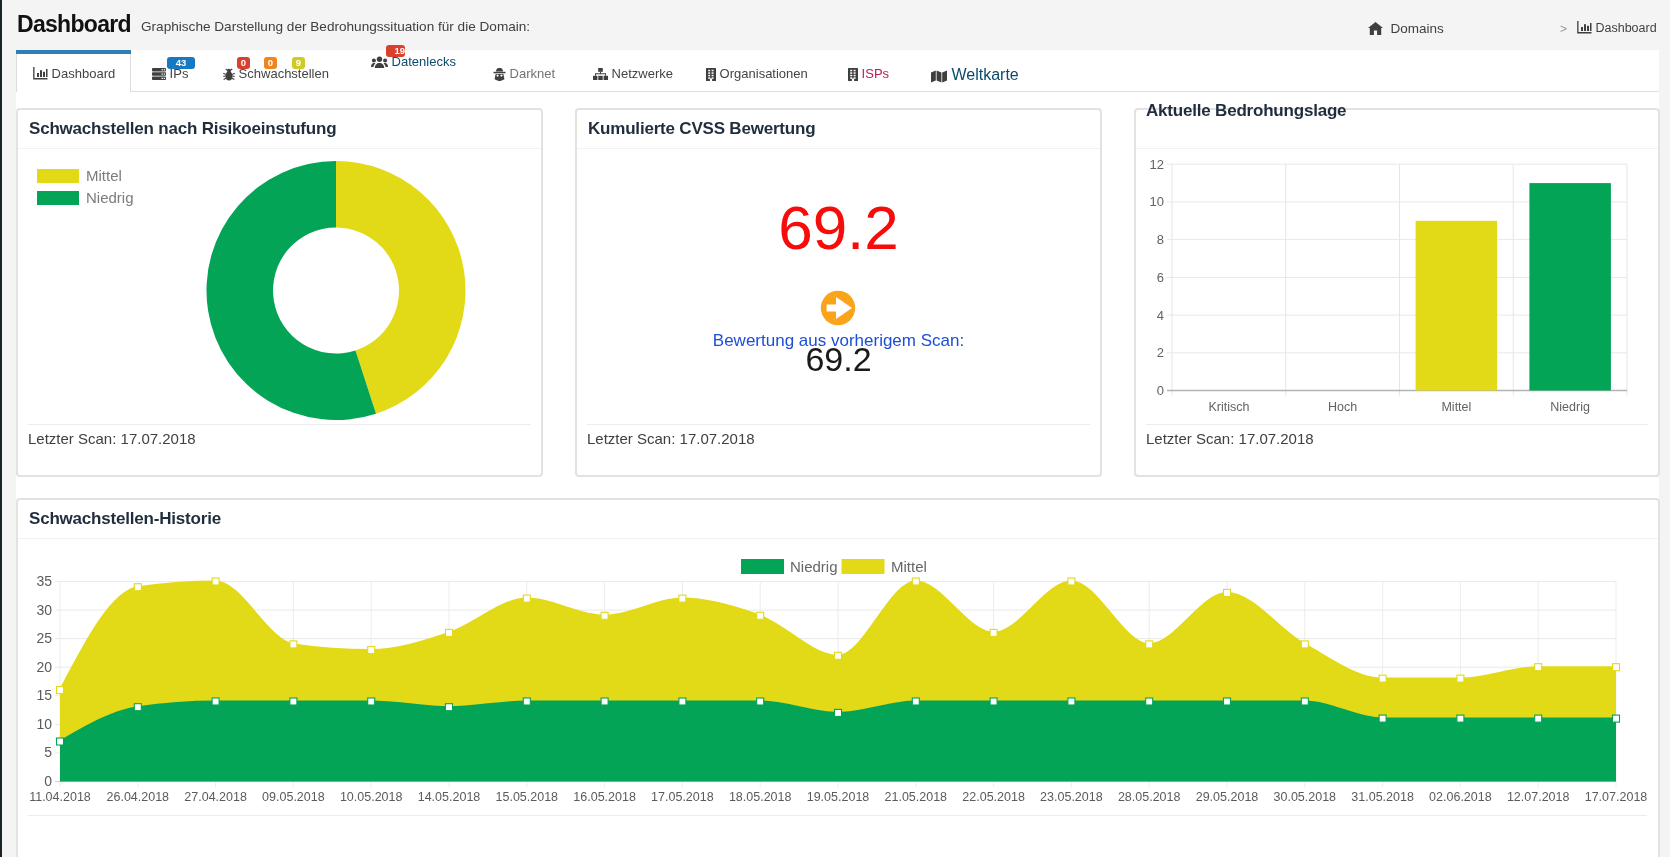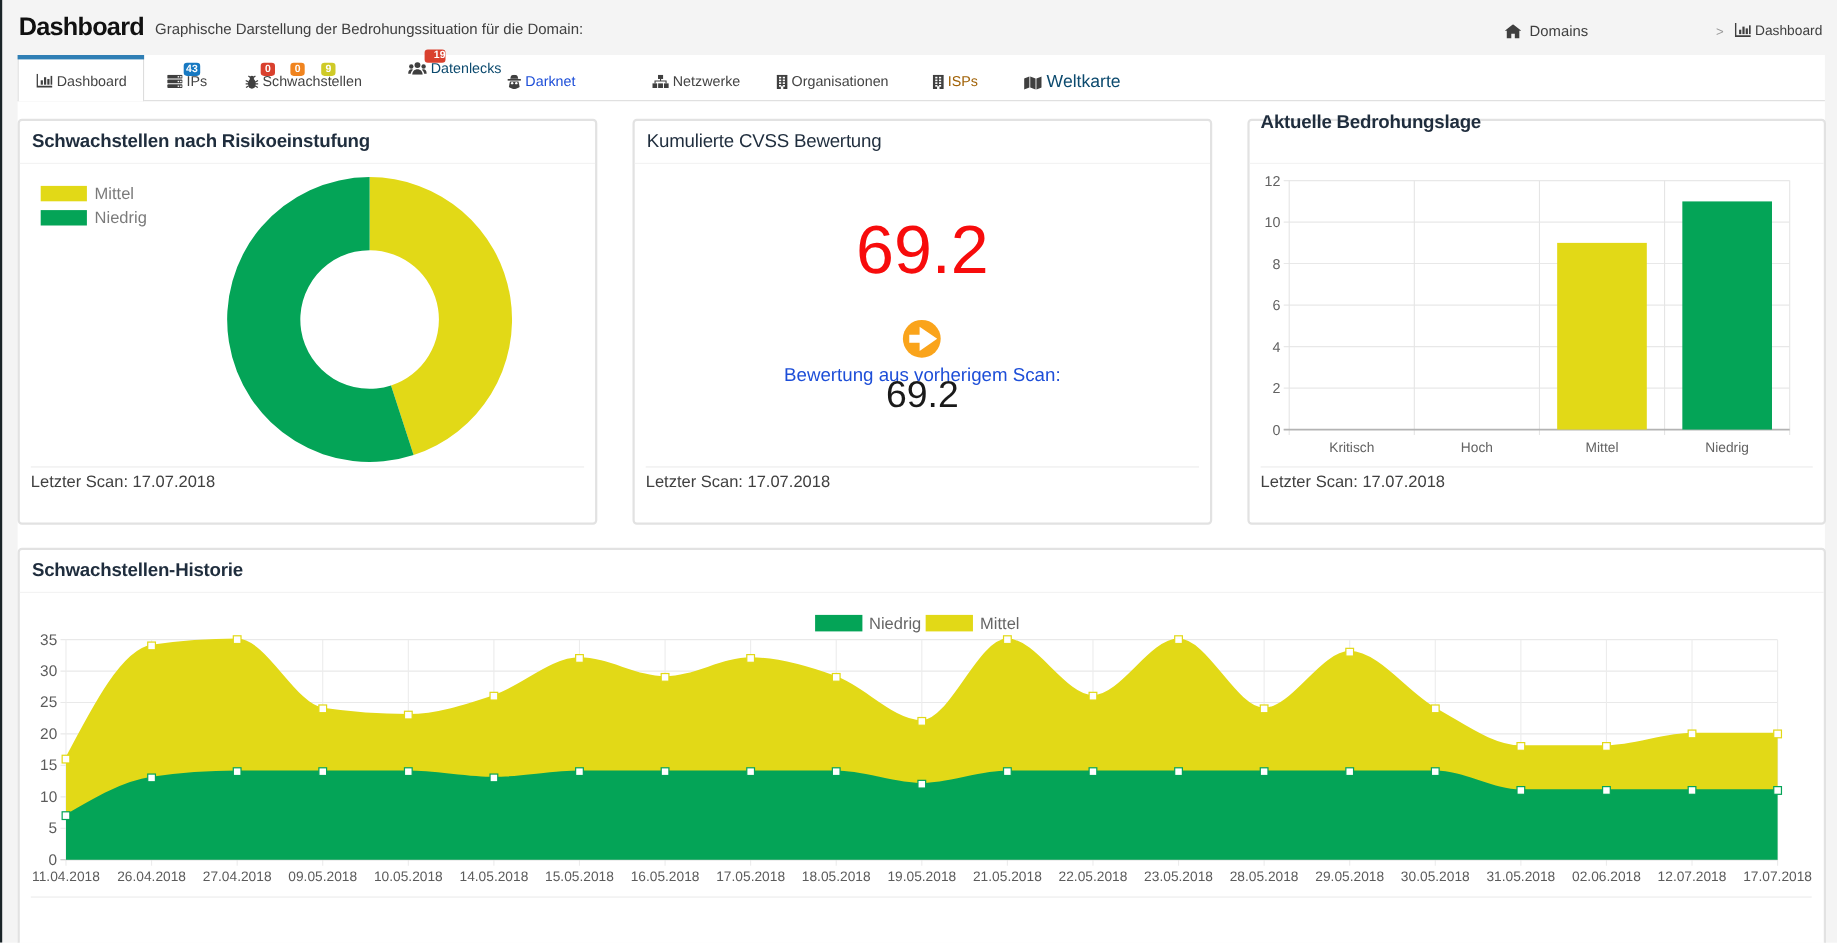--- a/index.html
+++ b/index.html
@@ -50,21 +50,21 @@
       <circle cx="6" cy="2.8" r="2" fill="#3f3f3f"></circle>
       <path d="M2.8 1 4.4 2.2M9.2 1 7.6 2.2M0.3 5.2 2.8 6.4M11.7 5.2 9.2 6.4M0.2 8.2h2.4M11.8 8.2H9.4M0.6 11.6 3 10.2M11.4 11.6 9 10.2" stroke="#3f3f3f" stroke-width="1.1" fill="none"></path>
     </svg>&nbsp;Schwachstellen</div>
 <div style="position:absolute;left:371px;top:54px;font-size:13px;color:#0c4a6e;white-space:nowrap"><svg width="17" height="12" viewBox="0 0 17 12" style="vertical-align:-2px" xmlns="http://www.w3.org/2000/svg">
       <circle cx="8.5" cy="3.2" r="2.7" fill="#3f3f3f"></circle>
       <path d="M3.8 12c0-3 2-5 4.7-5s4.7 2 4.7 5z" fill="#3f3f3f"></path>
       <circle cx="2.9" cy="4.4" r="2" fill="#3f3f3f"></circle>
       <circle cx="14.1" cy="4.4" r="2" fill="#3f3f3f"></circle>
       <path d="M0 11c0-2.4 1.2-4 3-4 .5 0 1 .15 1.4.4C3.2 8.4 2.5 9.9 2.4 11zM17 11c0-2.4-1.2-4-3-4-.5 0-1 .15-1.4.4 1.2 1 1.9 2.5 2 3.6z" fill="#3f3f3f"></path>
     </svg>&nbsp;Datenlecks</div>
-<div style="position:absolute;left:461px;top:66px;font-size:13px;color:#1d4ed8;white-space:nowrap"><svg width="13" height="13" viewBox="0 0 13 13" style="vertical-align:-2.5px" xmlns="http://www.w3.org/2000/svg">
+<div style="position:absolute;left:493px;top:66px;font-size:13px;color:#737373;white-space:nowrap"><svg width="13" height="13" viewBox="0 0 13 13" style="vertical-align:-2.5px" xmlns="http://www.w3.org/2000/svg">
       <path d="M6.5 0C4.8 0 3.4.6 3.2 2.2L2.9 3.5h7.2l-.3-1.3C9.6.6 8.2 0 6.5 0z" fill="#3f3f3f"></path>
       <rect x="0.5" y="3.8" width="12" height="1.5" fill="#3f3f3f"></rect>
       <path d="M2.6 6h7.8l1 5.2c-1.9 1.2-4 1.8-4.9 1.8s-3-.6-4.9-1.8z" fill="#3f3f3f"></path>
       <circle cx="4.6" cy="7.6" r="1.1" fill="#fff"></circle>
       <circle cx="8.4" cy="7.6" r="1.1" fill="#fff"></circle>
     </svg>&nbsp;Darknet</div>
 <div style="position:absolute;left:593px;top:66px;font-size:13px;color:#444;white-space:nowrap"><svg width="15" height="12" viewBox="0 0 15 12" style="vertical-align:-2px" xmlns="http://www.w3.org/2000/svg">
       <rect x="5.2" y="0" width="4.6" height="3.8" fill="#3f3f3f"></rect>
       <path d="M7 3.8h1v1.4h5v2.6h-1V6.2H3v1.6H2V5.2h5z" fill="#3f3f3f"></path>
       <rect x="0" y="7.8" width="4.4" height="4.2" fill="#3f3f3f"></rect>
@@ -76,50 +76,50 @@
       <rect x="2.2" y="1.8" width="2" height="1.5" fill="#fff"></rect>
       <rect x="5.6" y="1.8" width="2" height="1.5" fill="#fff"></rect>
       <rect x="2.2" y="4.3" width="2" height="1.5" fill="#fff"></rect>
       <rect x="5.6" y="4.3" width="2" height="1.5" fill="#fff"></rect>
       <rect x="2.2" y="6.8" width="2" height="1.5" fill="#fff"></rect>
       <rect x="5.6" y="6.8" width="2" height="1.5" fill="#fff"></rect>
       <rect x="2.2" y="9.3" width="2" height="1.5" fill="#fff"></rect>
       <rect x="5.6" y="9.3" width="2" height="1.5" fill="#fff"></rect>
       <rect x="3.9" y="10.4" width="2.2" height="2.6" fill="#fff"></rect>
     </svg>&nbsp;Organisationen</div>
-<div style="position:absolute;left:848px;top:66px;font-size:13px;color:#a16207;white-space:nowrap"><svg width="10" height="13" viewBox="0 0 10 13" style="vertical-align:-2.5px" xmlns="http://www.w3.org/2000/svg">
+<div style="position:absolute;left:848px;top:66px;font-size:13px;color:#be185d;white-space:nowrap"><svg width="10" height="13" viewBox="0 0 10 13" style="vertical-align:-2.5px" xmlns="http://www.w3.org/2000/svg">
       <rect x="0" y="0" width="10" height="13" rx="0.5" fill="#3f3f3f"></rect>
       <rect x="2.2" y="1.8" width="2" height="1.5" fill="#fff"></rect>
       <rect x="5.6" y="1.8" width="2" height="1.5" fill="#fff"></rect>
       <rect x="2.2" y="4.3" width="2" height="1.5" fill="#fff"></rect>
       <rect x="5.6" y="4.3" width="2" height="1.5" fill="#fff"></rect>
       <rect x="2.2" y="6.8" width="2" height="1.5" fill="#fff"></rect>
       <rect x="5.6" y="6.8" width="2" height="1.5" fill="#fff"></rect>
       <rect x="2.2" y="9.3" width="2" height="1.5" fill="#fff"></rect>
       <rect x="5.6" y="9.3" width="2" height="1.5" fill="#fff"></rect>
       <rect x="3.9" y="10.4" width="2.2" height="2.6" fill="#fff"></rect>
     </svg>&nbsp;ISPs</div>
 <div style="position:absolute;left:931px;top:66px;font-size:16px;color:#0c4a6e;white-space:nowrap"><svg width="16" height="13" viewBox="0 0 16 13" style="vertical-align:-2.5px" xmlns="http://www.w3.org/2000/svg">
       <path d="M0 2.4 4.8.6v10L0 12.4zM5.6.6l4.8 1.8v10L5.6 10.6zM11.2 2.4 16 .6v10l-4.8 1.8z" fill="#3f3f3f"></path>
     </svg>&nbsp;Weltkarte</div>
-<div style="position:absolute;left:167px;top:57px;width:15px;height:12px;background:#1779c2;border-radius:3px;color:#fff;font-size:9.5px;font-weight:bold;text-align:center;line-height:12px">43</div>
+<div style="position:absolute;left:167px;top:57px;width:28px;height:12px;background:#1779c2;border-radius:3px;color:#fff;font-size:9.5px;font-weight:bold;text-align:center;line-height:12px">43</div>
 <div style="position:absolute;left:237px;top:57px;width:13px;height:12px;background:#d9402e;border-radius:3px;color:#fff;font-size:9.5px;font-weight:bold;text-align:center;line-height:12px">0</div>
 <div style="position:absolute;left:264px;top:57px;width:13px;height:12px;background:#f0841f;border-radius:3px;color:#fff;font-size:9.5px;font-weight:bold;text-align:center;line-height:12px">0</div>
 <div style="position:absolute;left:292px;top:57px;width:13px;height:12px;background:#cfca28;border-radius:3px;color:#fff;font-size:9.5px;font-weight:bold;text-align:center;line-height:12px">9</div>
 <div style="position:absolute;left:386px;top:45px;width:19px;height:12px;background:#d9402e;border-radius:3px;color:#fff;font-size:9.5px;font-weight:bold;text-align:right;line-height:12px">19</div>
 
 <div style="position:absolute;left:16px;top:108px;width:527px;height:369px;background:#fff;border:2px solid #e2e2e2;border-radius:4px;box-sizing:border-box"></div>
 <div style="position:absolute;left:575px;top:108px;width:527px;height:369px;background:#fff;border:2px solid #e2e2e2;border-radius:4px;box-sizing:border-box"></div>
 <div style="position:absolute;left:1134px;top:108px;width:526px;height:369px;background:#fff;border:2px solid #e2e2e2;border-radius:4px;box-sizing:border-box"></div>
 <div style="position:absolute;left:16px;top:498px;width:1644px;height:380px;background:#fff;border:2px solid #e2e2e2;border-radius:4px;box-sizing:border-box"></div>
 <div style="position:absolute;left:29px;top:119px;font-size:17px;font-weight:bold;color:#1f2d3d;letter-spacing:-0.2px;white-space:nowrap">Schwachstellen nach Risikoeinstufung</div>
 <div style="position:absolute;left:18px;top:148px;width:523px;height:1px;background:#f2f2f2"></div>
 <div style="position:absolute;left:28px;top:424px;width:503px;height:1px;background:#ececec"></div>
 <div style="position:absolute;left:28px;top:430px;font-size:15px;color:#404040">Letzter Scan: 17.07.2018</div>
-<div style="position:absolute;left:588px;top:119px;font-size:17px;font-weight:normal;color:#1f2d3d;letter-spacing:-0.2px;white-space:nowrap">Kumulierte CVSS Bewertung</div>
+<div style="position:absolute;left:588px;top:119px;font-size:17px;font-weight:bold;color:#1f2d3d;letter-spacing:-0.2px;white-space:nowrap">Kumulierte CVSS Bewertung</div>
 <div style="position:absolute;left:577px;top:148px;width:523px;height:1px;background:#f2f2f2"></div>
 <div style="position:absolute;left:587px;top:424px;width:503px;height:1px;background:#ececec"></div>
 <div style="position:absolute;left:587px;top:430px;font-size:15px;color:#404040">Letzter Scan: 17.07.2018</div>
 <div style="position:absolute;left:1146px;top:101px;font-size:17px;font-weight:bold;color:#1f2d3d;letter-spacing:-0.2px;white-space:nowrap">Aktuelle Bedrohungslage</div>
 <div style="position:absolute;left:1136px;top:148px;width:522px;height:1px;background:#f2f2f2"></div>
 <div style="position:absolute;left:1146px;top:424px;width:502px;height:1px;background:#ececec"></div>
 <div style="position:absolute;left:1146px;top:430px;font-size:15px;color:#404040">Letzter Scan: 17.07.2018</div>
 <div style="position:absolute;left:29px;top:509px;font-size:17px;font-weight:bold;color:#1f2d3d;letter-spacing:-0.2px;white-space:nowrap">Schwachstellen-Historie</div>
 <div style="position:absolute;left:18px;top:538px;width:1640px;height:1px;background:#f2f2f2"></div>
 <div style="position:absolute;left:28px;top:815px;width:1619px;height:1px;background:#ececec"></div>

